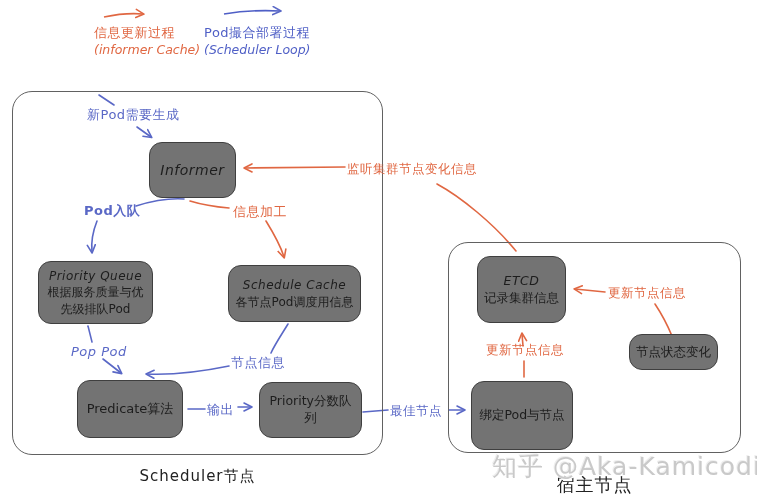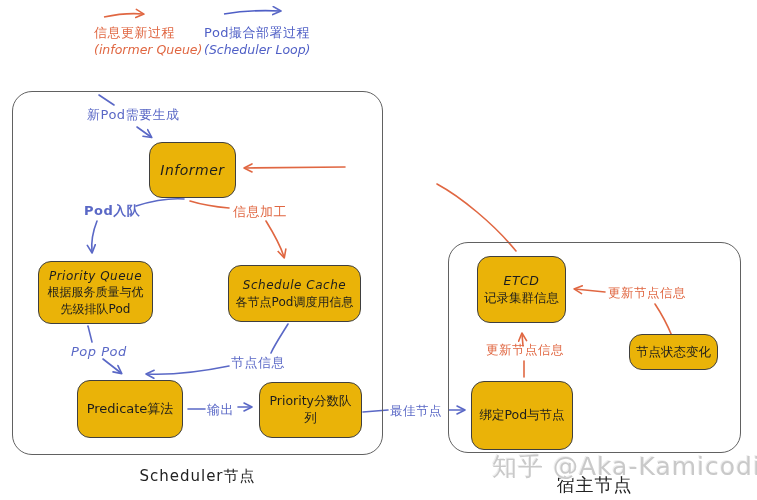--- a/index.html
+++ b/index.html
@@ -15,21 +15,21 @@
   body{font-family:"DejaVu Sans","Liberation Sans",sans-serif;}
   .canvas{
     position:relative;width:757px;height:500px;background:#fff;overflow:hidden;
   }
   .container-box{
     position:absolute;border:1.6px solid var(--container-border);
     border-radius:20px;background:transparent;
   }
   .node{
     position:absolute;border:1.6px solid var(--box-border);border-radius:13px;
-    background:#eab308;display:flex;flex-direction:column;align-items:center;
+    background:#737373;display:flex;flex-direction:column;align-items:center;
     justify-content:center;color:var(--ink);text-align:center;line-height:1.35;
     padding:2px 4px;
   }
   .node .en{font-style:italic;letter-spacing:.5px;}
   .lbl{position:absolute;white-space:nowrap;letter-spacing:.5px;}
   .lbl.blue{color:var(--blue);}
   .lbl.orange{color:var(--orange);}
   .lbl.en{font-style:italic;}
   .cap{position:absolute;color:#222;text-align:center;letter-spacing:1px;}
   .legend-txt{position:absolute;line-height:1.35;font-size:13px;letter-spacing:.5px;}
@@ -80,21 +80,21 @@
       <path d="M266,221 C274,234 281,247 284,257" marker-end="url(#chev-orange)"></path>
       <path d="M605,292 L575,289" marker-end="url(#chev-orange)"></path>
       <path d="M672,336 C667,324 661,313 655,304"></path>
       <path d="M523,346 L522,334" marker-end="url(#chev-orange)"></path>
       <path d="M524,377 L524,361"></path>
     </g>
   </svg>
 
   <div class="legend-txt" style="left:94px;top:24px;color:var(--orange);">
     <div>信息更新过程</div>
-    <div class="sub">(informer Queue)</div>
+    <div class="sub">(informer Cache)</div>
   </div>
   <div class="legend-txt" style="left:204px;top:24px;color:#4f5fc6;">
     <div>Pod撮合部署过程</div>
     <div class="sub">(Scheduler Loop)</div>
   </div>
 
   <div class="container-box" style="left:12px;top:91px;width:371px;height:364px;"></div>
   <div class="container-box" style="left:448px;top:242px;width:293px;height:211px;"></div>
 
   <div class="cap" style="left:12px;top:467px;width:371px;font-size:15px;">Scheduler节点</div>
@@ -136,18 +136,19 @@
     <div>绑定Pod与节点</div>
   </div>
 
   <div class="lbl blue" style="left:87px;top:106px;font-size:13px;">新Pod需要生成</div>
   <div class="lbl blue" style="left:84px;top:202px;font-size:13px;font-weight:bold;">Pod入队</div>
   <div class="lbl orange" style="left:233px;top:203px;font-size:13px;">信息加工</div>
   <div class="lbl blue en" style="left:71px;top:344px;font-size:13px;">Pop Pod</div>
   <div class="lbl blue" style="left:231px;top:354px;font-size:13px;">节点信息</div>
   <div class="lbl blue" style="left:207px;top:401px;font-size:13px;">输出</div>
   <div class="lbl blue" style="left:390px;top:403px;font-size:12.5px;">最佳节点</div>
+  <div class="lbl orange" style="left:347px;top:161px;font-size:12.5px;">监听集群节点变化信息</div>
   <div class="lbl orange" style="left:608px;top:285px;font-size:12.5px;">更新节点信息</div>
   <div class="lbl orange" style="left:486px;top:342px;font-size:12.5px;">更新节点信息</div>
 
   <div class="watermark" style="left:492px;top:450px;">知乎 @Aka-Kamicoding</div>
 
 </div>
 
 </body></html>

